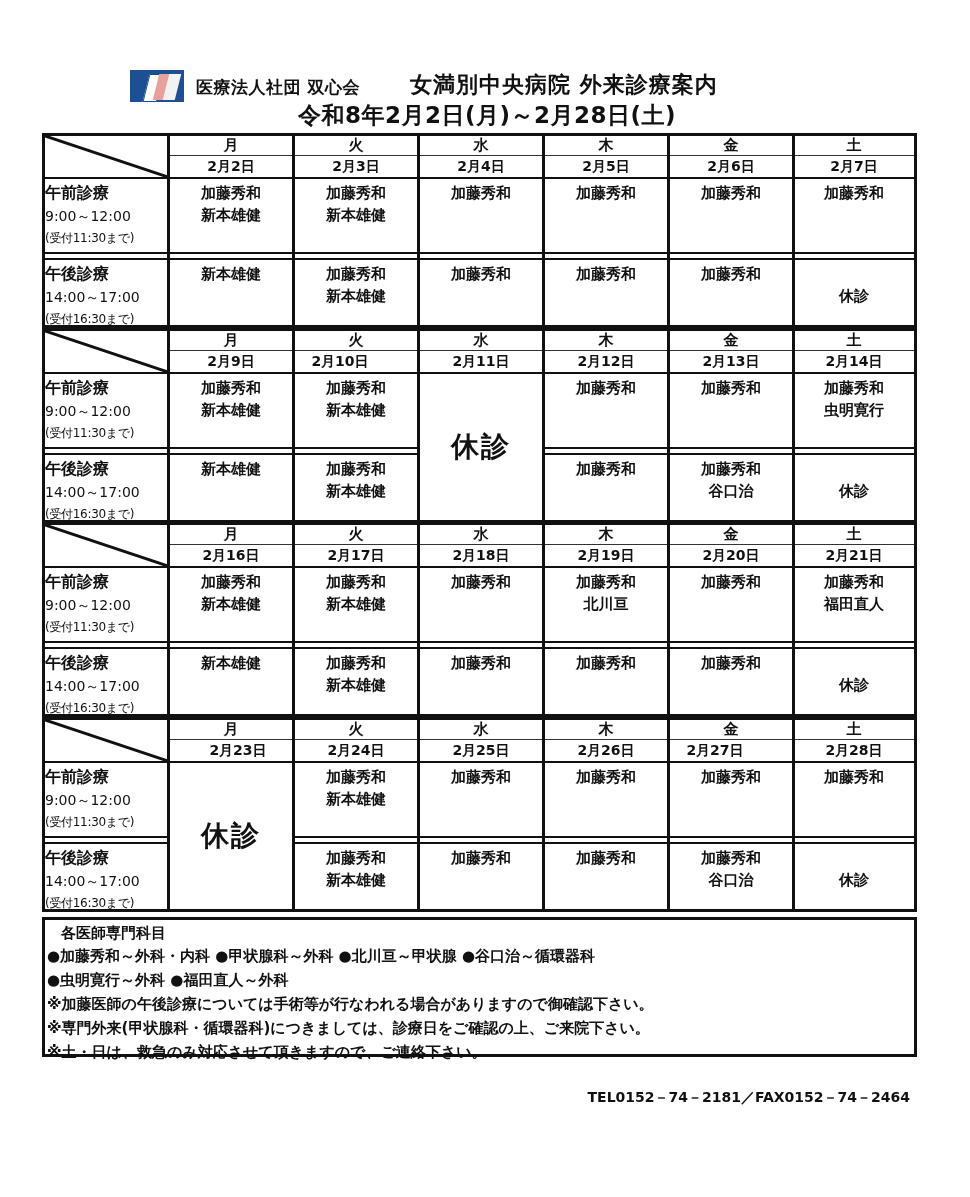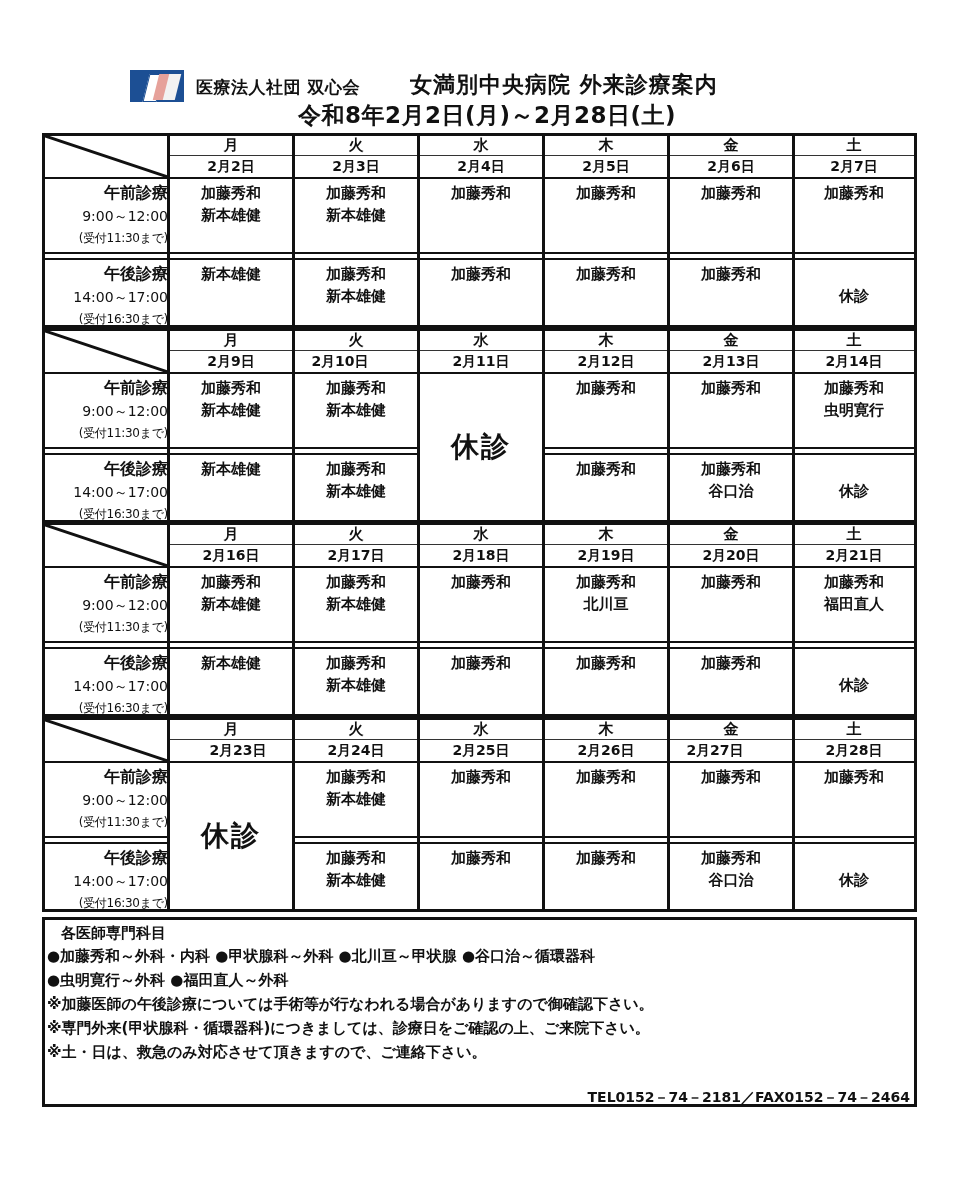--- a/index.html
+++ b/index.html
@@ -15,29 +15,29 @@
   .week { position:absolute; left:42px; width:875px; height:195px; }
   .wk-frame { position:absolute; left:0; top:0; width:875px; height:195px; border-left:3px solid #111; border-right:3px solid #111; border-top:3px solid #111; box-sizing:border-box; }
   .corner { position:absolute; left:3px; top:3px; width:123px; height:41px; overflow:hidden; }
   .corner svg { position:absolute; left:0; top:0; }
   .vline { position:absolute; width:3px; background:#111; }
   .hline { position:absolute; height:2px; background:#111; }
   .hline.thin { height:1px; background:#333; }
   .cell { position:absolute; text-align:center; font-size:15px; font-weight:bold; line-height:22px; box-sizing:border-box; }
   .dow { font-size:15px; font-weight:bold; }
   .date { font-size:14px; font-weight:bold; }
-  .label-block { position:absolute; left:3px; width:123px; text-align:right; }
+  .label-block { position:absolute; left:3px; width:123px; text-align:left; }
   .label-block .l1 { font-size:16px; font-weight:bold; line-height:24px; margin-top:2px; }
   .label-block .l2 { font-size:14px; line-height:22px; }
   .label-block .l3 { font-size:12px; line-height:22px; letter-spacing:-0.3px; }
   .doctors { padding-top:3px; }
   .closed-small { font-size:15px; font-weight:bold; }
   .closed-big { position:absolute; font-size:28px; font-weight:bold; text-align:center; letter-spacing:2px; }
 
-  .footer { position:absolute; left:42px; top:917px; width:875px; height:190px; border:3px solid #111; box-sizing:border-box; }
+  .footer { position:absolute; left:42px; top:917px; width:875px; height:140px; border:3px solid #111; box-sizing:border-box; }
   .footer .ttl { position:absolute; left:16px; top:4px; font-size:15px; font-weight:bold; }
   .footer .line { position:absolute; left:2px; font-size:15px; font-weight:bold; white-space:nowrap; }
   .footer .addr { position:absolute; right:4px; font-size:14px; font-weight:bold; white-space:nowrap; }
 </style>
 </head>
 <body>
 
 <div class="logo">
   <div class="stripe s1"></div>
     <div class="stripe s2"></div>

